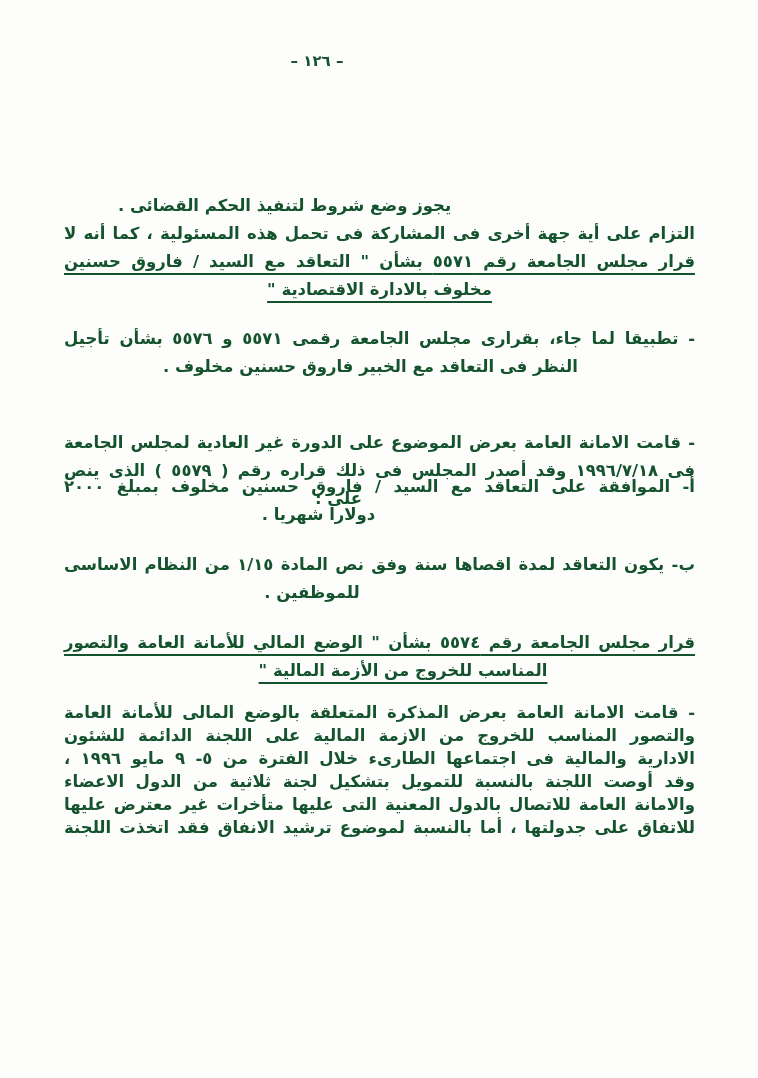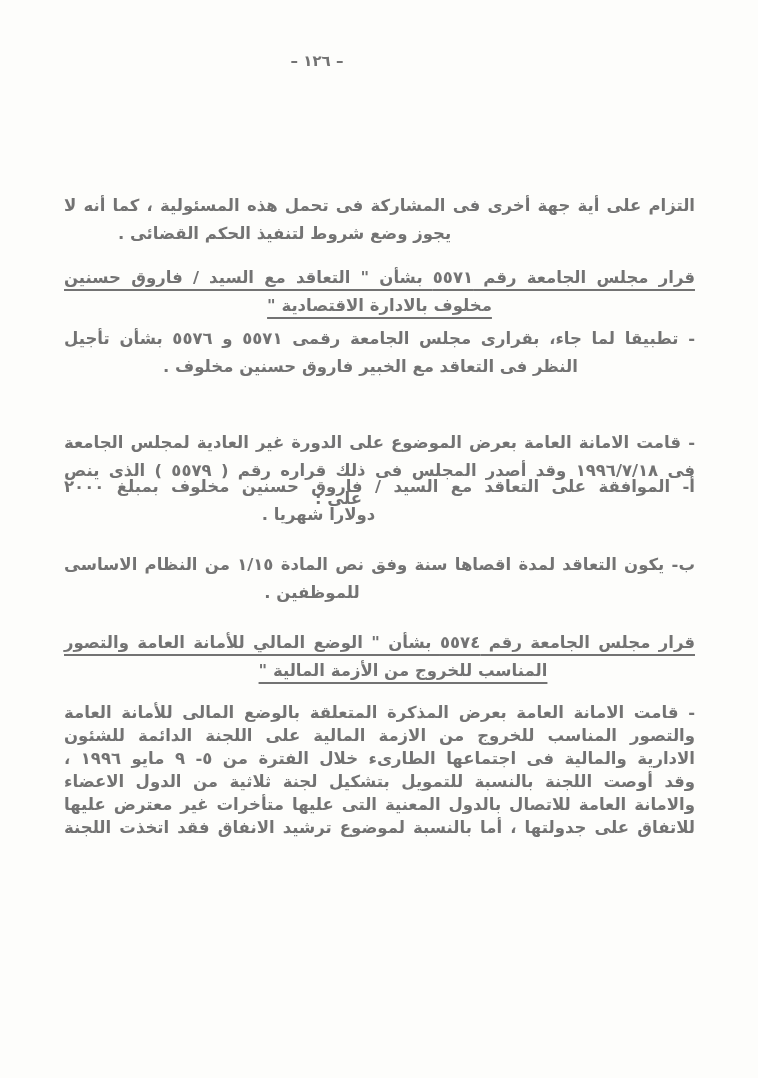--- a/index.html
+++ b/index.html
@@ -1,21 +1,21 @@
 <!DOCTYPE html>
 <html lang="ar"><head>
 <meta charset="utf-8">
 <style>
   html,body { margin:0; padding:0; background:#ffffff; }
   .page {
     position:relative;
     width:758px; height:1078px;
     background:#fdfdfb;
     font-family:"DejaVu Sans", sans-serif;
-    color:#737373;
+    color:#14532d;
     overflow:hidden;
   }
   .pageno {
     position:absolute; top:52px; left:237px; width:160px;
     text-align:center; font-size:15px; font-weight:bold; letter-spacing:2px;
     direction:rtl;
   }
   .blk {
     position:absolute; left:64px; width:631px;
     direction:rtl;
@@ -24,33 +24,33 @@
   .ln { display:block; height:28px; line-height:28px; }
   .j  { text-align:justify; text-align-last:justify; }
   .r  { text-align:center; }
   .c  { text-align:center; }
   .heading .ln {
     text-decoration:underline;
     text-underline-offset:6px;
     text-decoration-thickness:1.5px;
   }
   .b8 .ln { height:23px; line-height:23px; }
-  .b1 { top:192px; } .b2 { top:264px; } .b3 { top:325px; } .b4 { top:395px;margin-top:34px; }
+  .b1 { top:192px; } .b2 { top:248px; } .b3 { top:325px; } .b4 { top:395px;margin-top:34px; }
   .b5 { top:473px; } .b6 { top:551px; } .b7 { top:629px; } .b8 { top:701px; }
 </style>
 </head>
 <body>
 
 <div class="page">
 
   <div class="pageno">– ١٢٦ –</div>
 
   <div class="blk b1">
+    <span class="ln c" style="padding-right:190px">يجوز وضع  شروط  لتنفيذ الحكم القضائى .</span>
     <span class="ln j">التزام على أية جهة أخرى فى المشاركة فى تحمل هذه المسئولية ، كما أنه لا</span>
-    <span class="ln c" style="padding-right:190px">يجوز وضع  شروط  لتنفيذ الحكم القضائى .</span>
   </div>
 
   <div class="blk b2 heading">
     <span class="ln j">قرار  مجلس  الجامعة رقم ٥٥٧١ بشأن " التعاقد مع السيد / فاروق  حسنين</span>
     <span class="ln c">مخلوف بالادارة الاقتصادية "</span>
   </div>
 
   <div class="blk b3">
     <span class="ln j">-  تطبيقا لما جاء، بقرارى مجلس الجامعة  رقمى ٥٥٧١  و ٥٥٧٦  بشأن تأجيل</span>
     <span class="ln c" style="padding-right:18px">النظر فى التعاقد مع الخبير فاروق حسنين مخلوف .</span>

